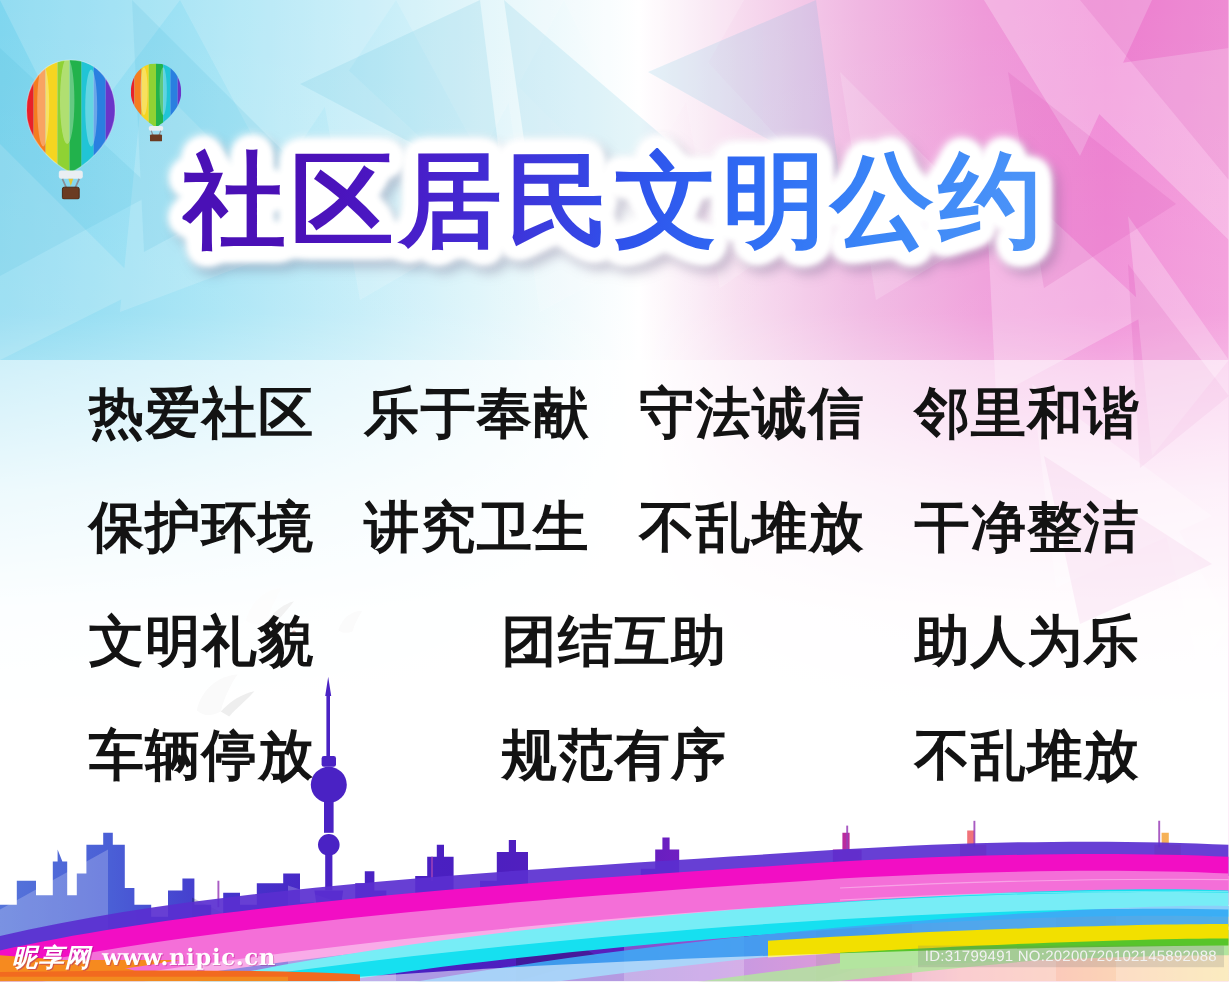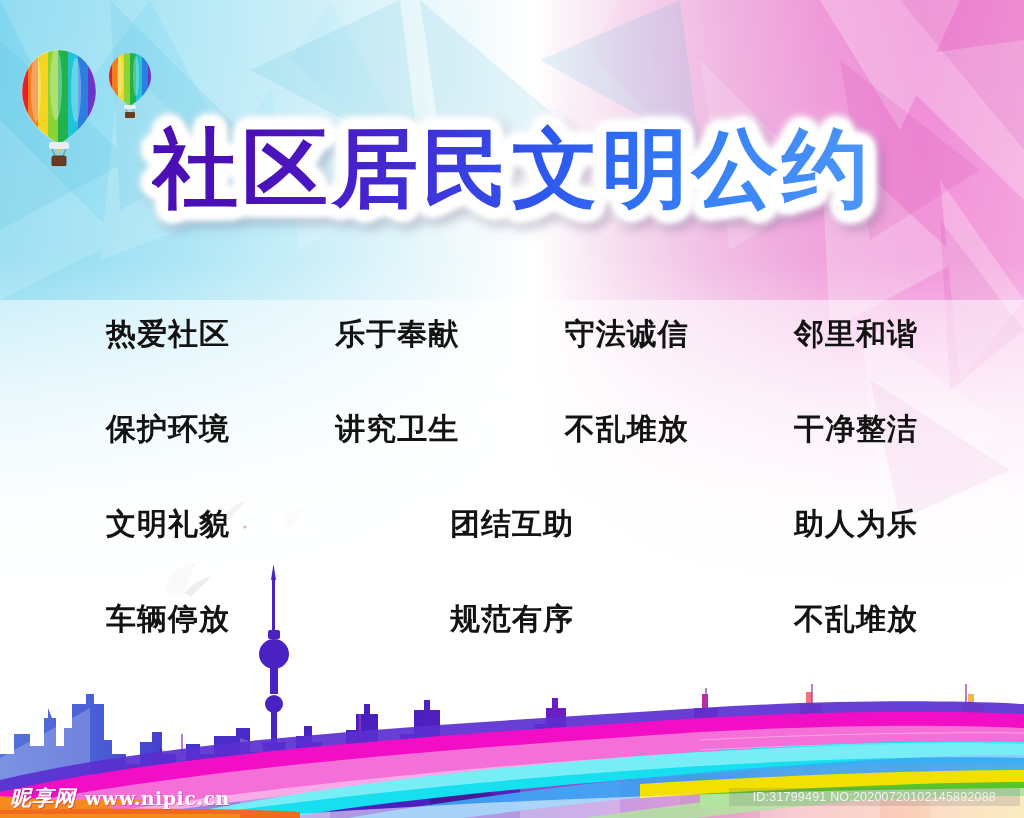--- a/index.html
+++ b/index.html
@@ -103,21 +103,21 @@
     width:896px;
   }
   .slogan-row {
     display:flex;
     justify-content:space-between;
     align-items:baseline;
     height:95px;
   }
   .slogan {
     font-family:"DejaVu Sans","Liberation Sans",sans-serif;
-    font-size:30px;
+    font-size:46px;
     font-weight:700;
     color:#131313;
     letter-spacing:1px;
     white-space:nowrap;
     width:208px;
     text-align:center;
   }
 
   
   #cityscape {
@@ -146,21 +146,21 @@
     color:#ffffff;
     letter-spacing:0.5px;
     text-shadow:1px 1px 0 rgba(160,20,120,0.35);
   }
   #id-stamp {
     position:absolute; right:4px; bottom:12px;
     font-family:"Liberation Sans","DejaVu Sans",sans-serif;
     font-size:12.5px;
     color:#f2f2f2;
     background:rgba(120,120,120,0.22);
-    padding:2px 24px;
+    padding:2px 6px;
     letter-spacing:0.2px;
     white-space:nowrap;
     pointer-events:none;
   }
 </style>
 </head>
 <body>
 
 <div id="poster">
 

